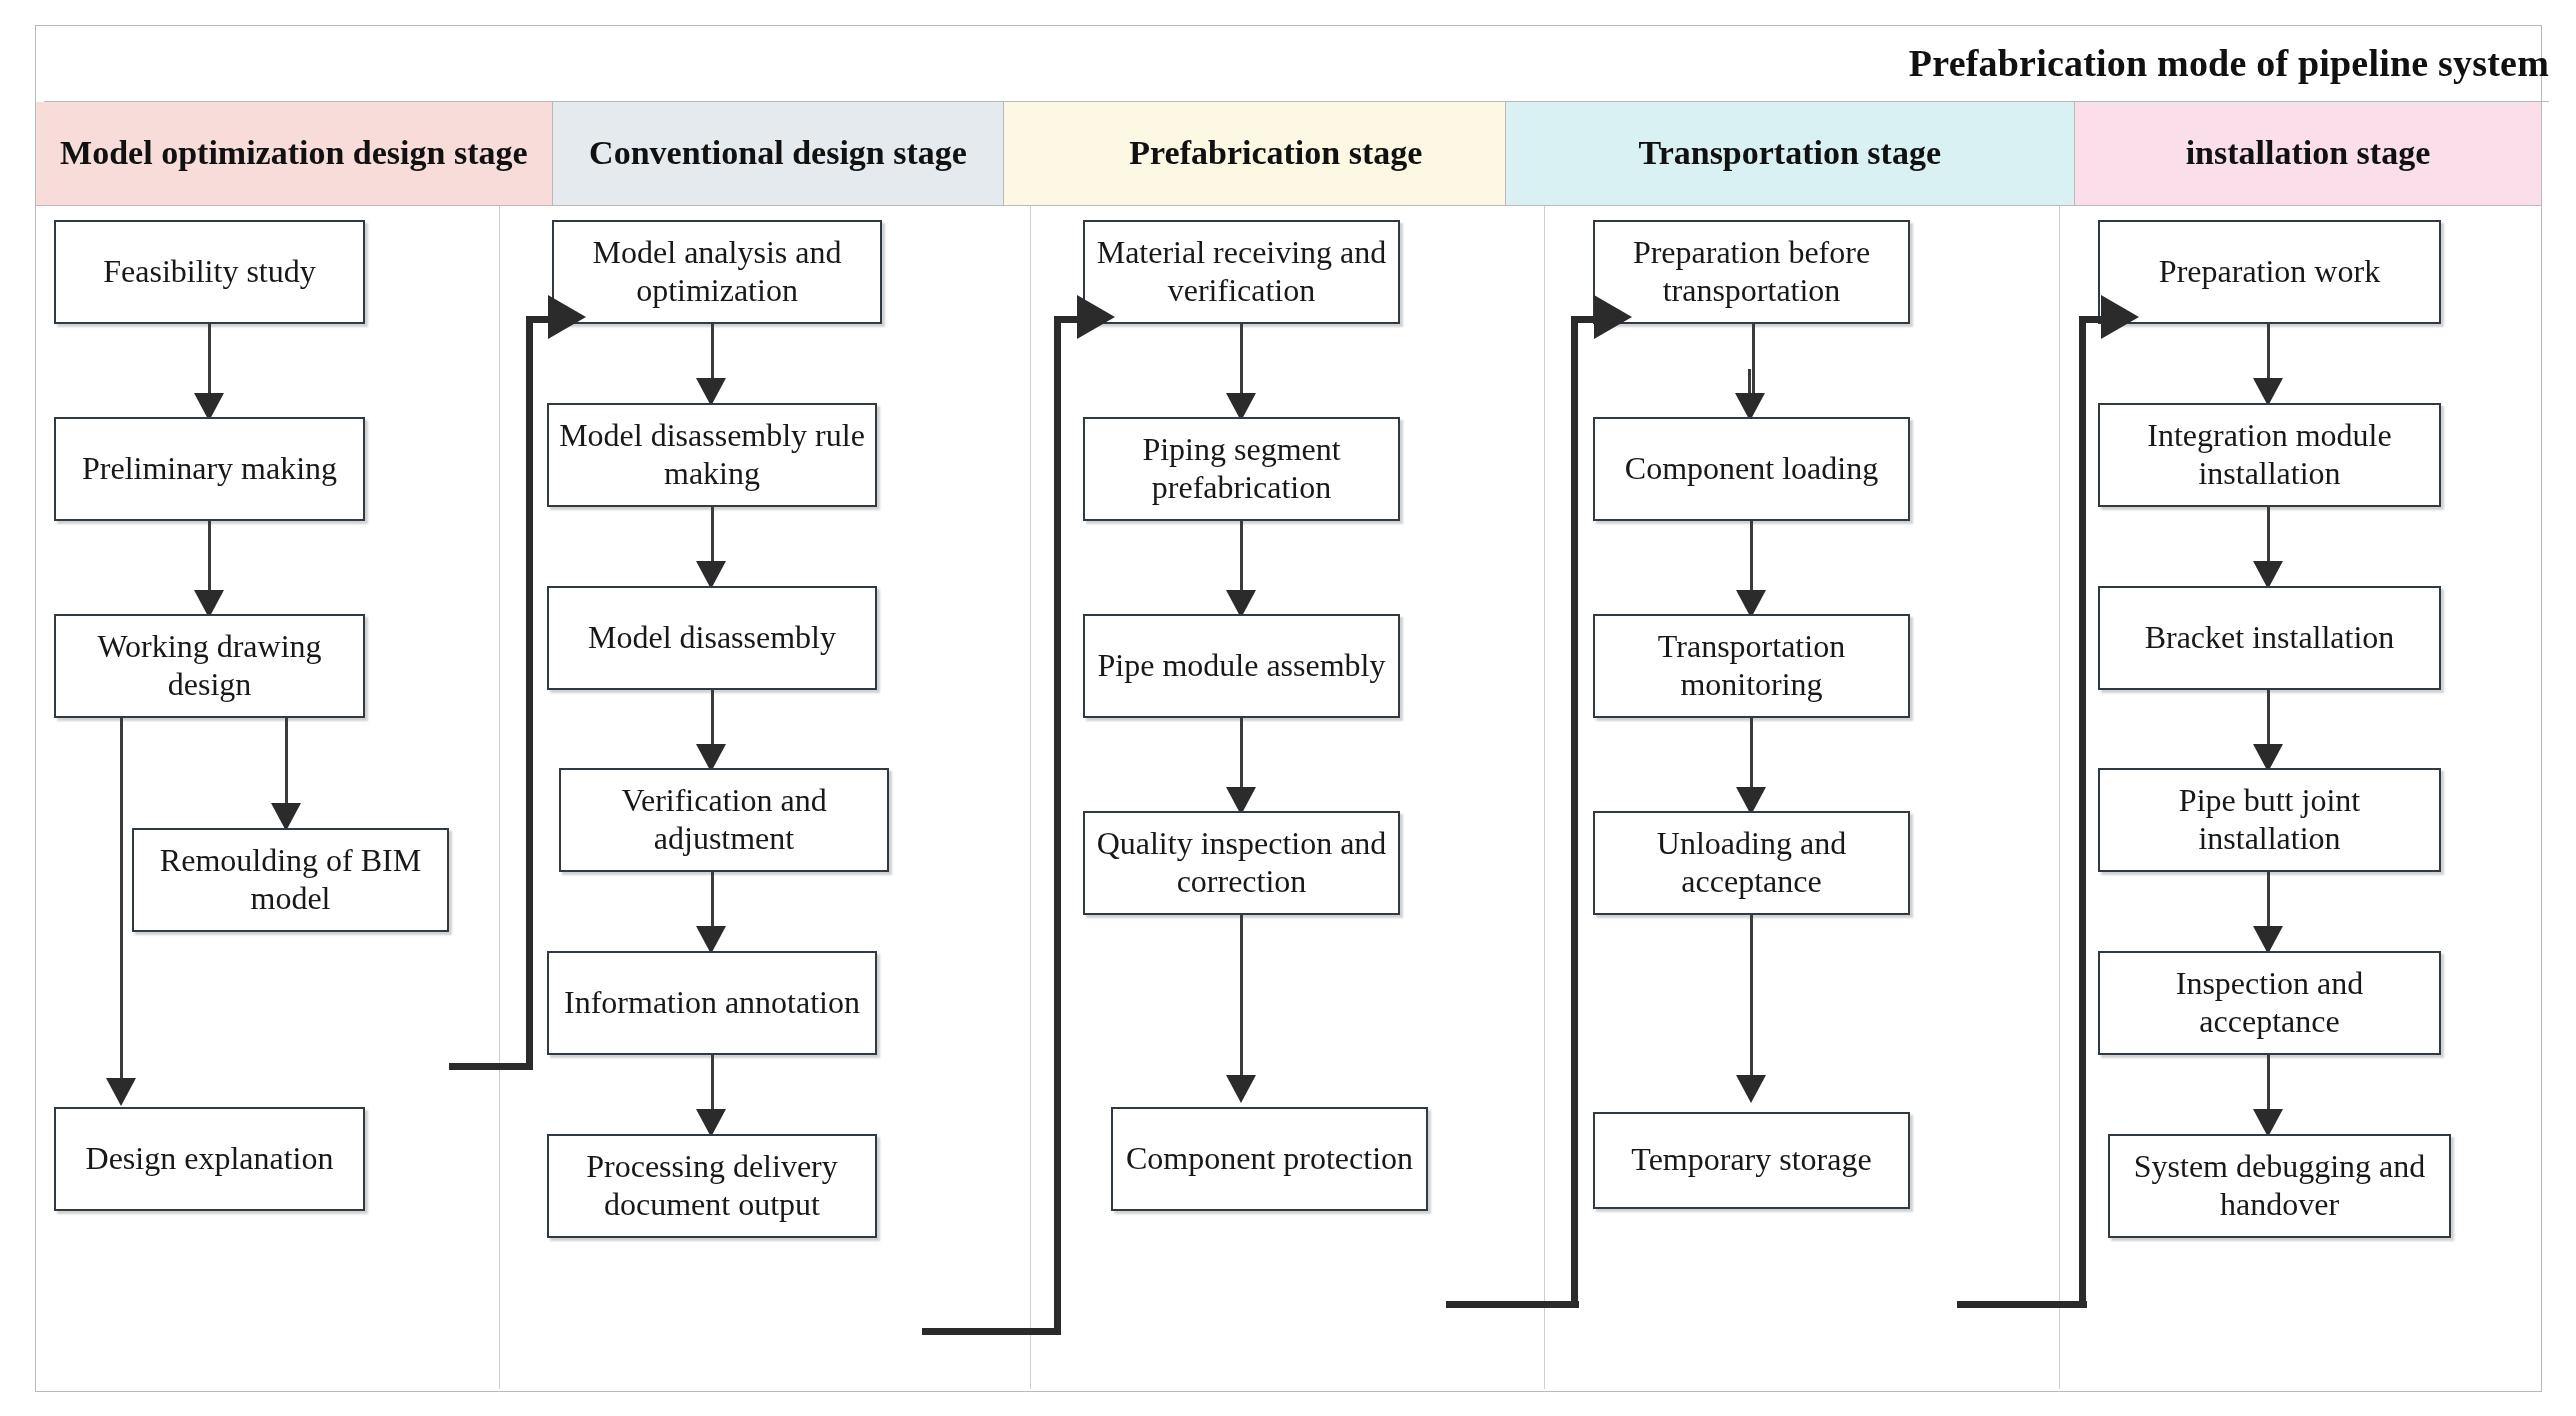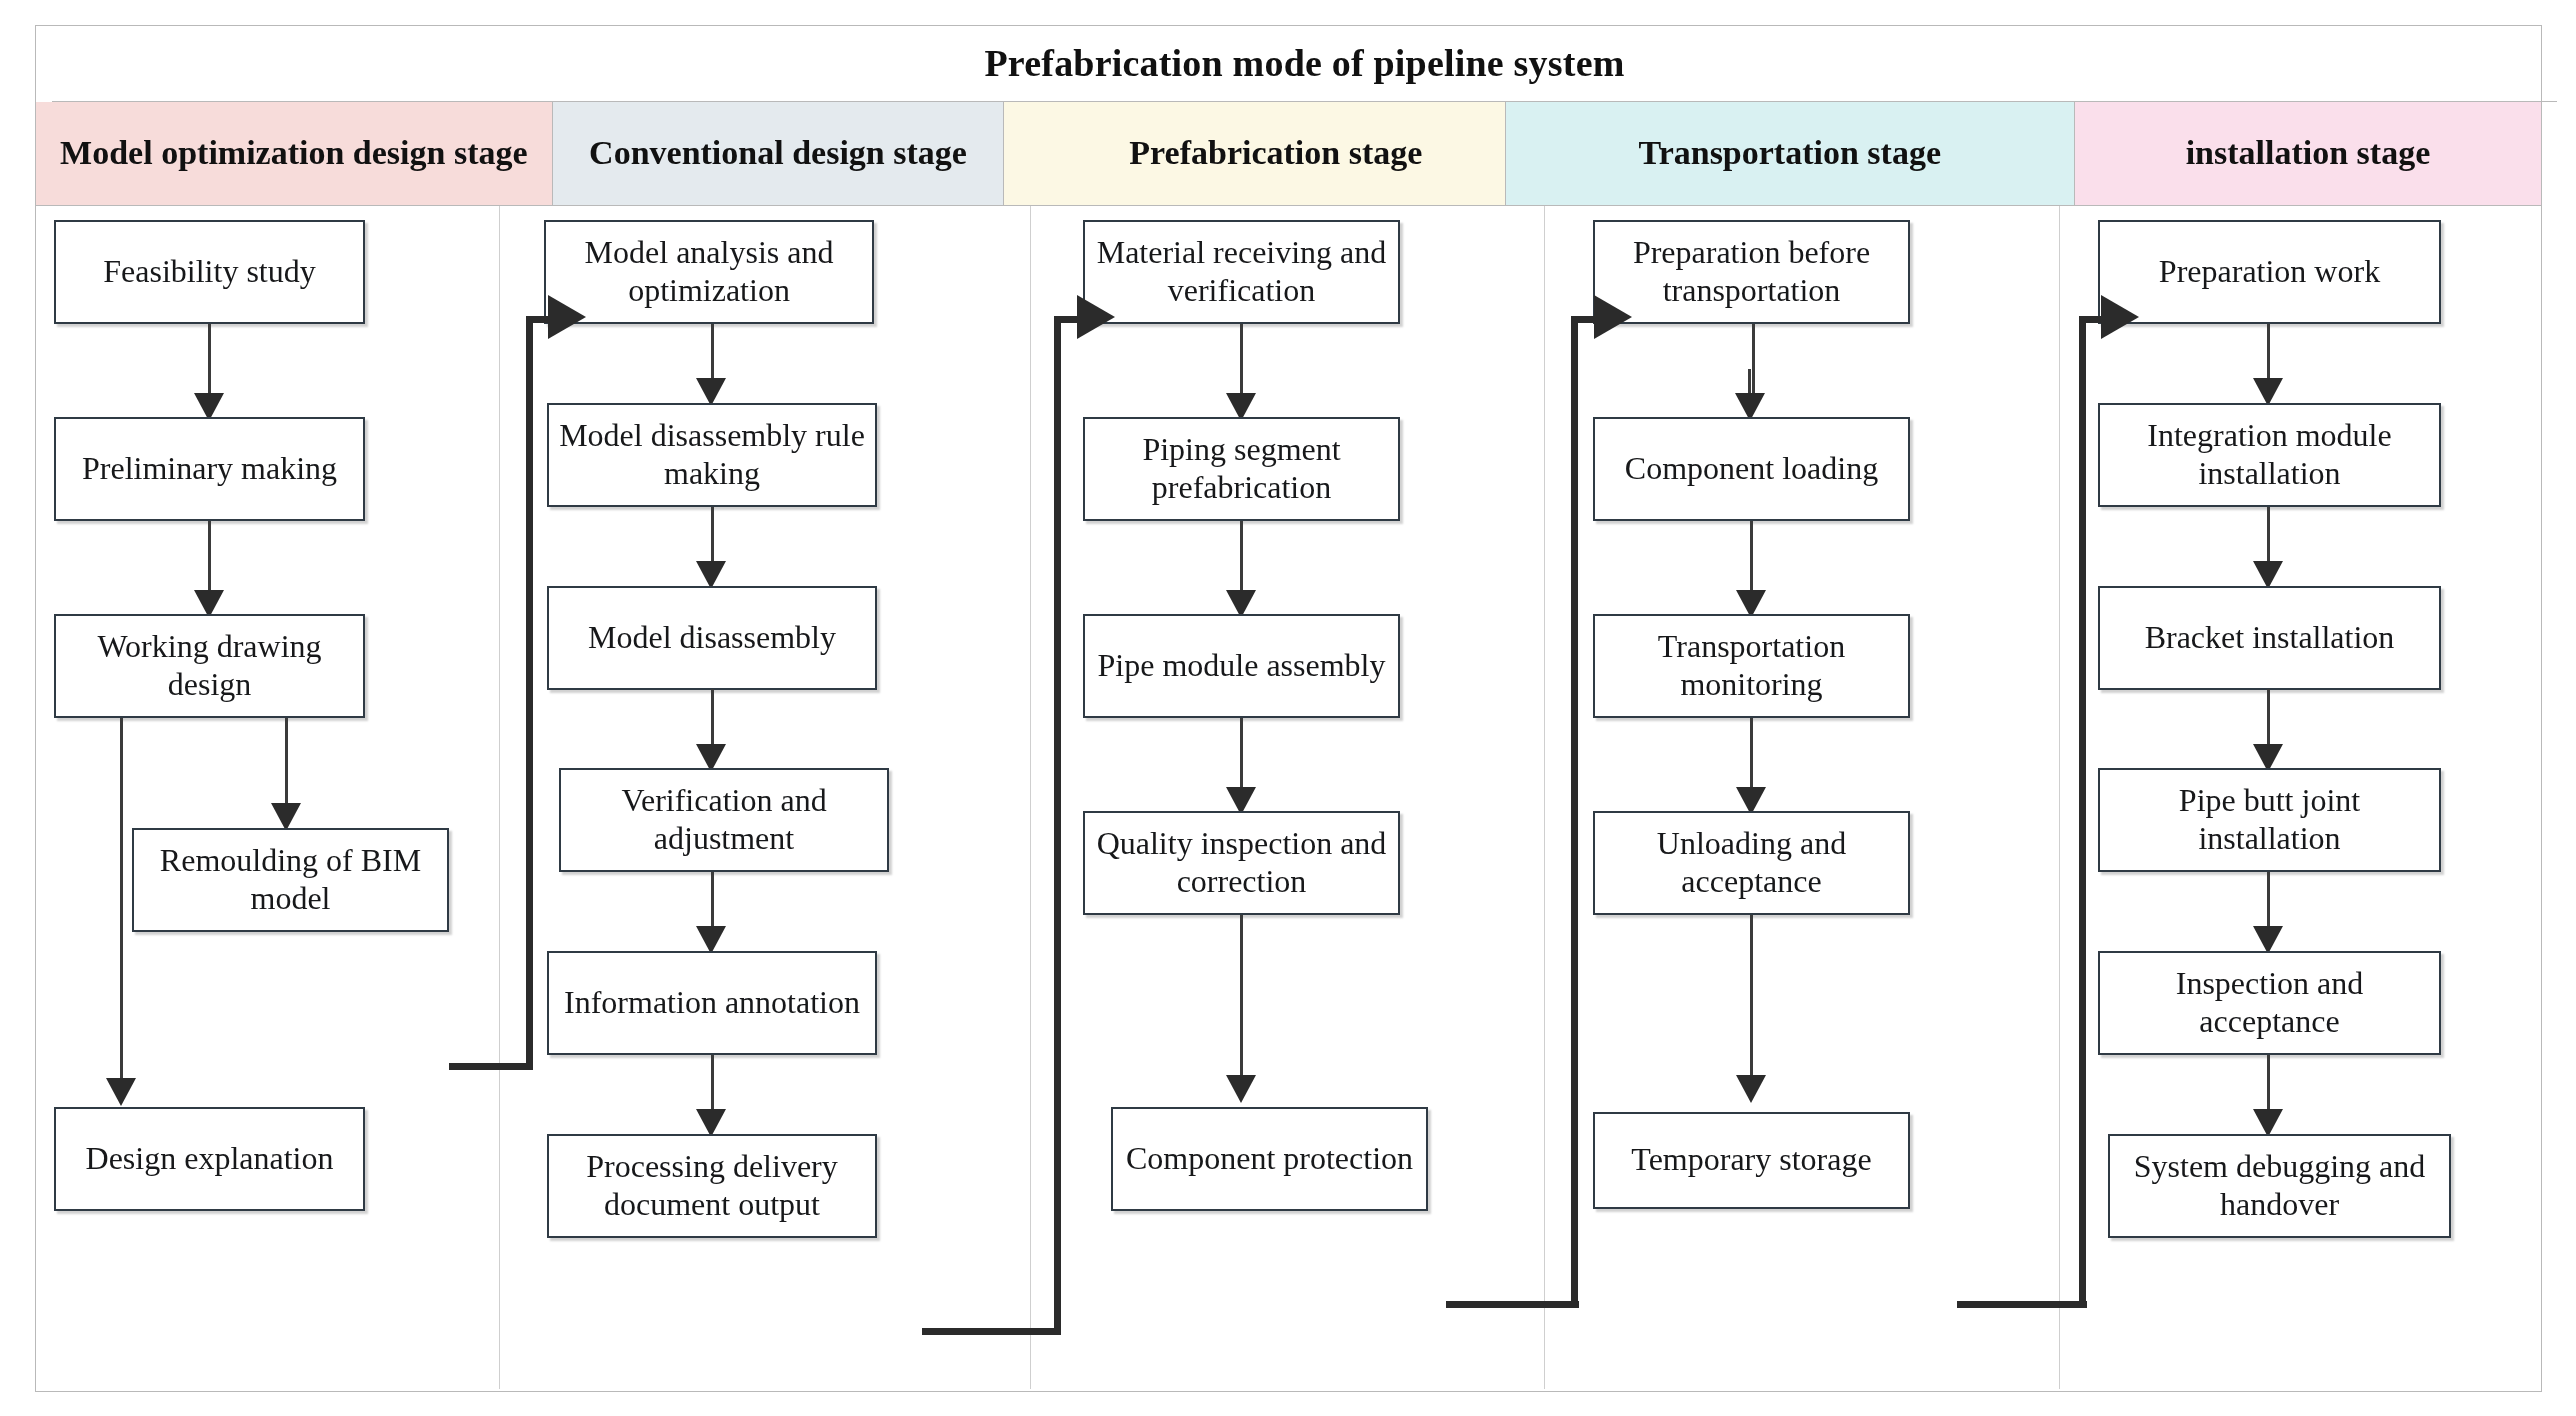--- a/index.html
+++ b/index.html
@@ -27,29 +27,29 @@
     width: 2507px;
     height: 1367px;
     border: 1.9px solid #b9b9b9;
     box-sizing: border-box;
     background: #ffffff;
   }
 
   
   .title-band {
     position: absolute;
-    left: 16px;
+    left: 8px;
     top: 0;
     width: 100%;
     height: 76px;
     border-bottom: 1.9px solid #b9b9b9;
     box-sizing: border-box;
     display: flex;
     align-items: center;
-    justify-content: center;
+    justify-content: flex-end;
   }
   .title-text {
     font-size: 38px;
     font-weight: bold;
     color: #111111;
     letter-spacing: 0.2px;
   }
 
   
   .header-row {
@@ -204,21 +204,21 @@
           <span>Remoulding of BIM model</span>
         </div>
 
         <div class="pbox" style="left:18px;top:901px;width:311px;height:104px;">
           <span>Design explanation</span>
         </div>
       </div>
 
       <div class="body-cell" style="width:531px;">
 
-        <div class="pbox" style="left:44px;top:14.3px;width:330px;height:104px;">
+        <div class="pbox" style="left:52px;top:14.3px;width:330px;height:104px;">
           <span>Model analysis and optimization</span>
         </div>
         <div class="vlink" style="left:211px;top:118px;height:65px;"></div>
         <div class="vhead" style="left:196px;top:172px;"></div>
 
         <div class="pbox" style="left:47px;top:197px;width:330px;height:104px;">
           <span>Model disassembly rule making</span>
         </div>
         <div class="vlink" style="left:211px;top:301px;height:65px;"></div>
         <div class="vhead" style="left:196px;top:355px;"></div>

